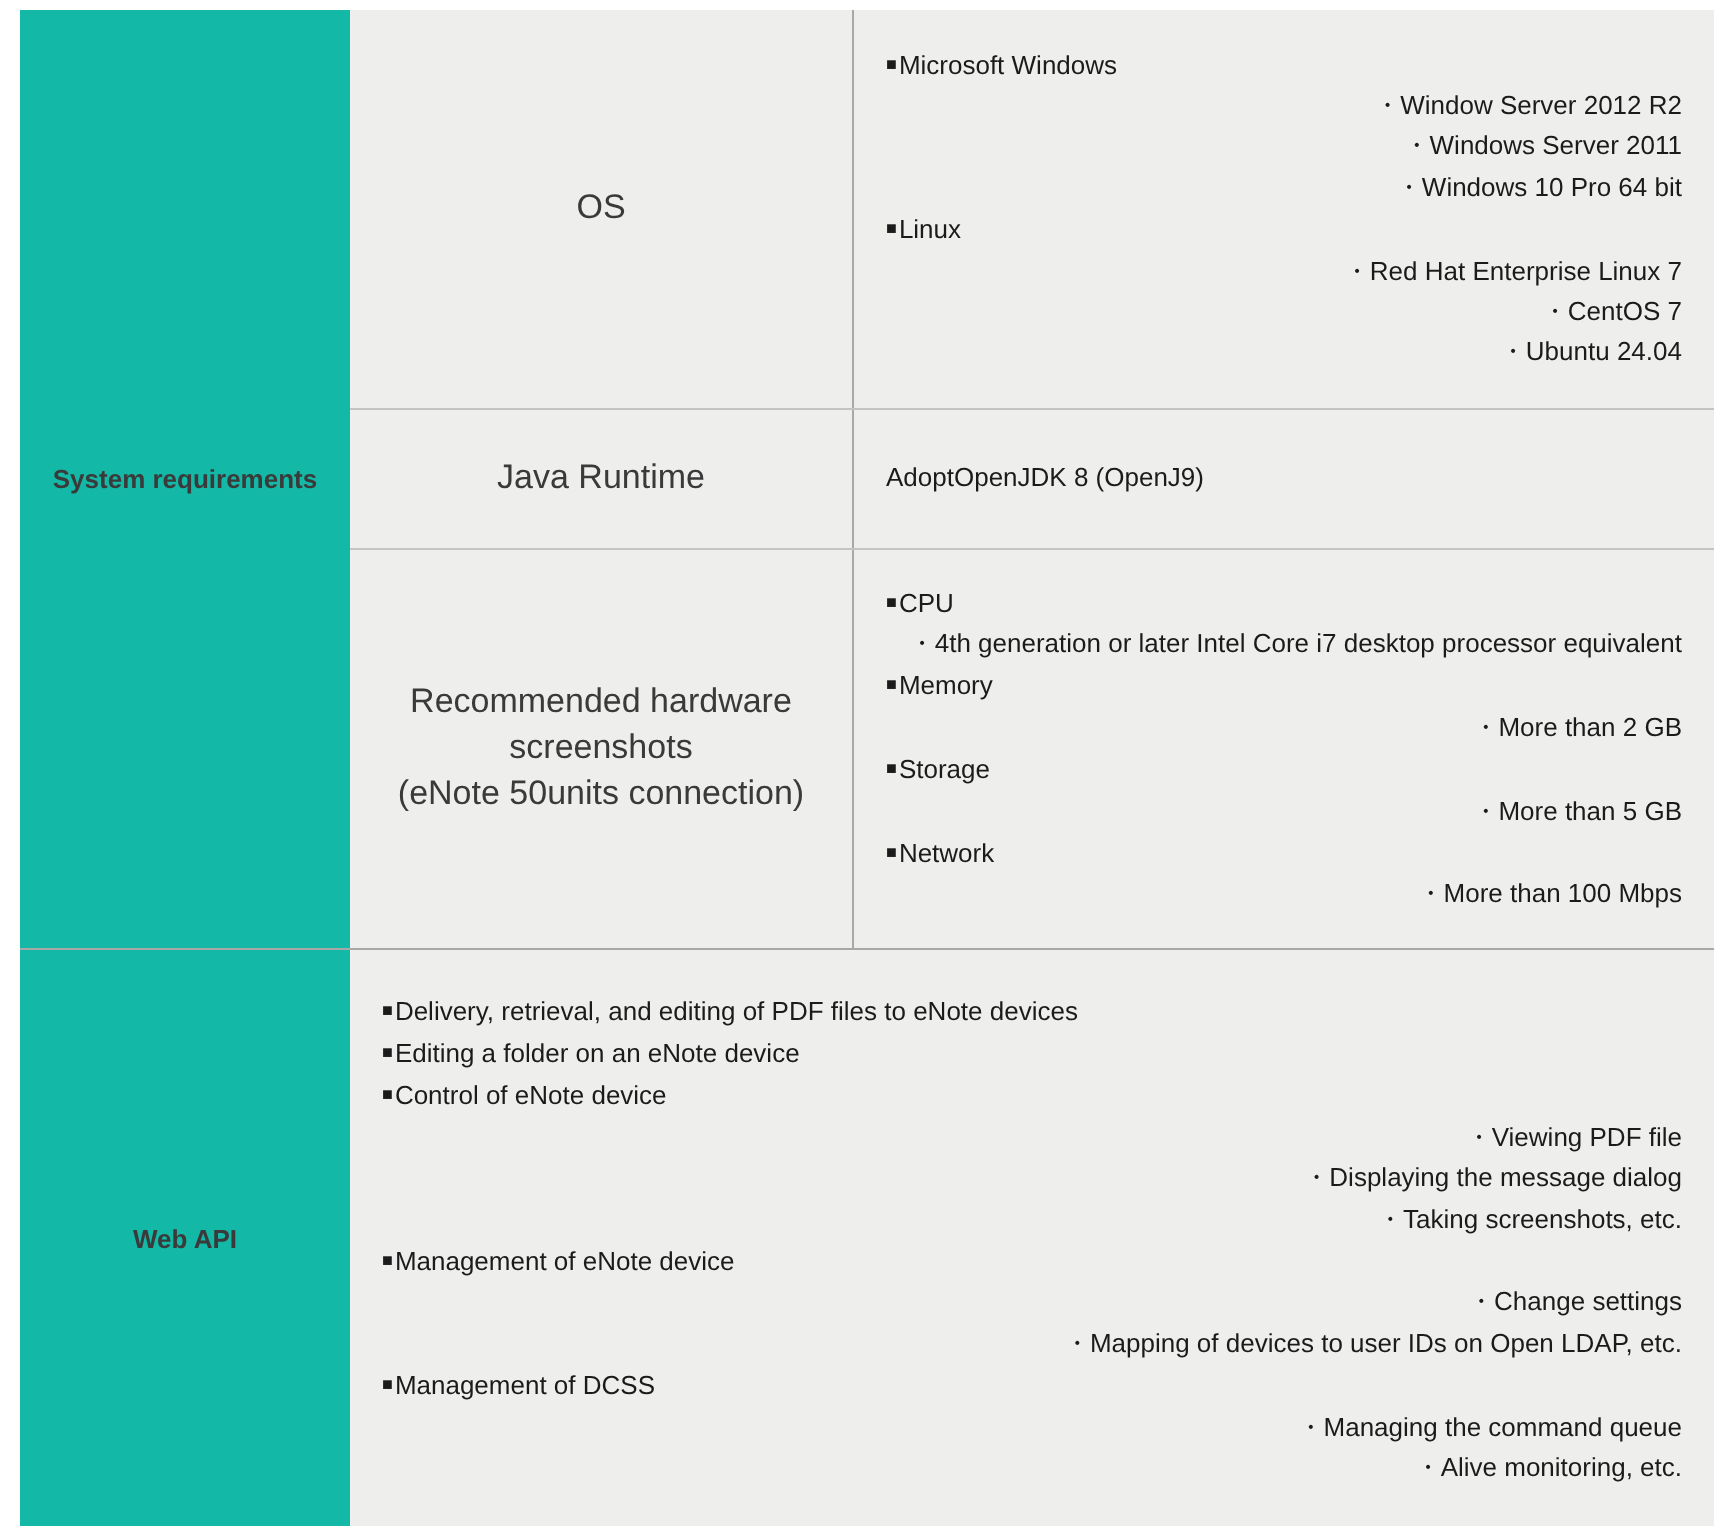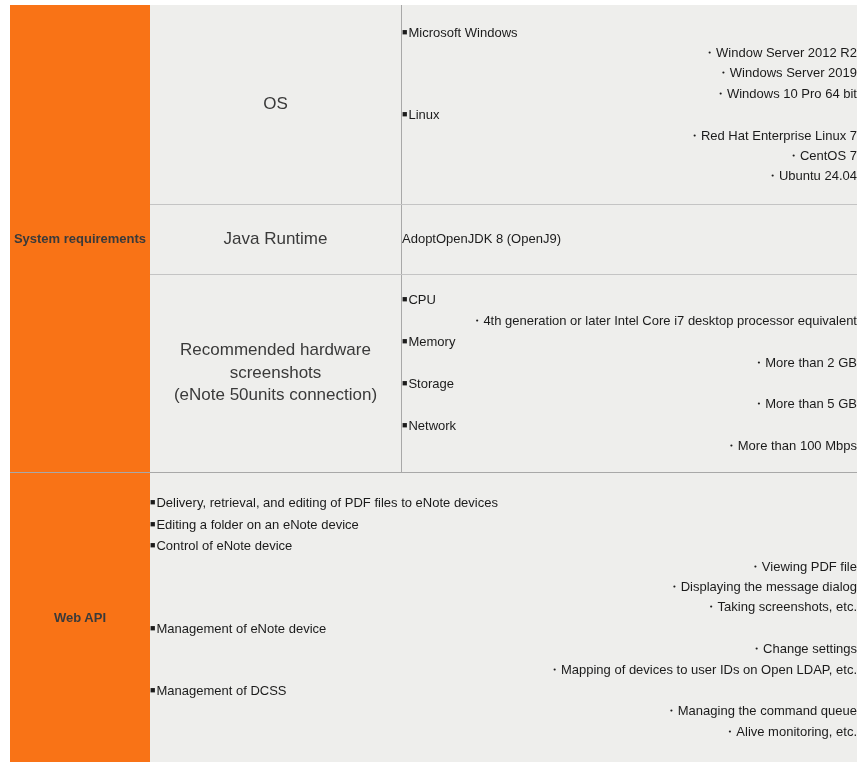--- a/index.html
+++ b/index.html
@@ -24,22 +24,22 @@
     table-layout: fixed;
   }
 
   .spec-table td {
     vertical-align: middle;
     padding: 0;
   }
 
   
   .col-label {
-    width: 140px;
-    background: #f97316;
+    width: 165px;
+    background: #14b8a6;
     text-align: center;
     font-weight: bold;
     font-size: 13px;
     color: #3a3a3a;
   }
 
   
   .col-sublabel {
     width: 251px;
     background: #eeeeec;
@@ -63,21 +63,21 @@
     font-size: 13px;
     color: #1b1b1b;
     padding: 12px 0 12px 9px;
   }
 
   
   .b-right { border-right: 1px solid #a8a8a8; }
   .b-bottom-inner { border-bottom: 1px solid #c4c4c4; }
   .b-bottom-section { border-bottom: 1px solid #a8a8a8; }
 
-  .spec-list { list-style: none; margin: 0; padding: 0; }
+  .spec-list { list-style: none; margin: 16px; padding: 0; }
   .spec-list li {
     line-height: 20.4px;
     white-space: nowrap;
   }
   .spec-list li.lvl-head { padding-left: 0; }
   .spec-list li.lvl-sub  { padding-left: 6px; text-align: right; }
 
   .bul-sq::before {
     content: "\25A0";
     font-size: 9px;
@@ -105,21 +105,21 @@
 
     <tr class="row-os">
       <td class="col-label b-bottom-section" rowspan="3">System requirements</td>
 
       <td class="col-sublabel b-right b-bottom-inner">OS</td>
 
       <td class="col-content b-bottom-inner">
         <ul class="spec-list">
           <li class="lvl-head bul-sq">Microsoft Windows</li>
           <li class="lvl-sub bul-dot">Window Server 2012 R2</li>
-          <li class="lvl-sub bul-dot">Windows Server 2019</li>
+          <li class="lvl-sub bul-dot">Windows Server 2011</li>
           <li class="lvl-sub bul-dot">Windows 10 Pro 64 bit</li>
           <li class="lvl-head bul-sq">Linux</li>
           <li class="lvl-sub bul-dot">Red Hat Enterprise Linux 7</li>
           <li class="lvl-sub bul-dot">CentOS 7</li>
           <li class="lvl-sub bul-dot">Ubuntu 24.04</li>
         </ul>
       </td>
     </tr>
 
     <tr class="row-java">

